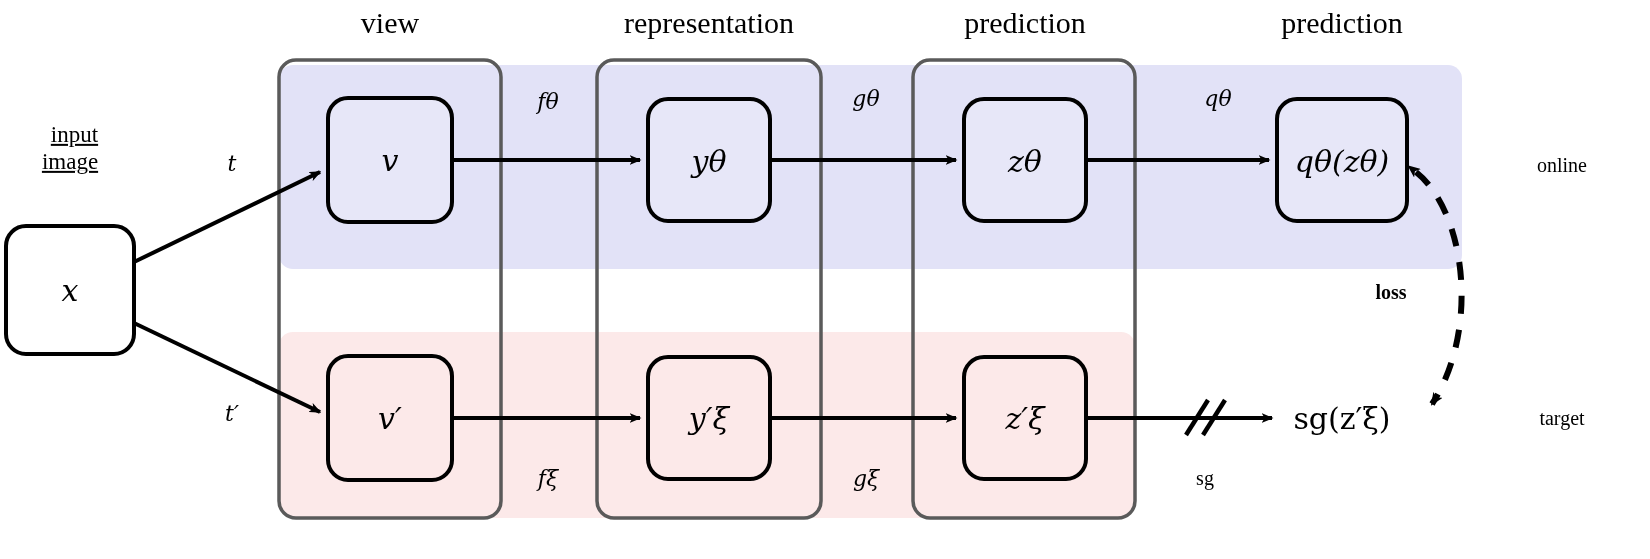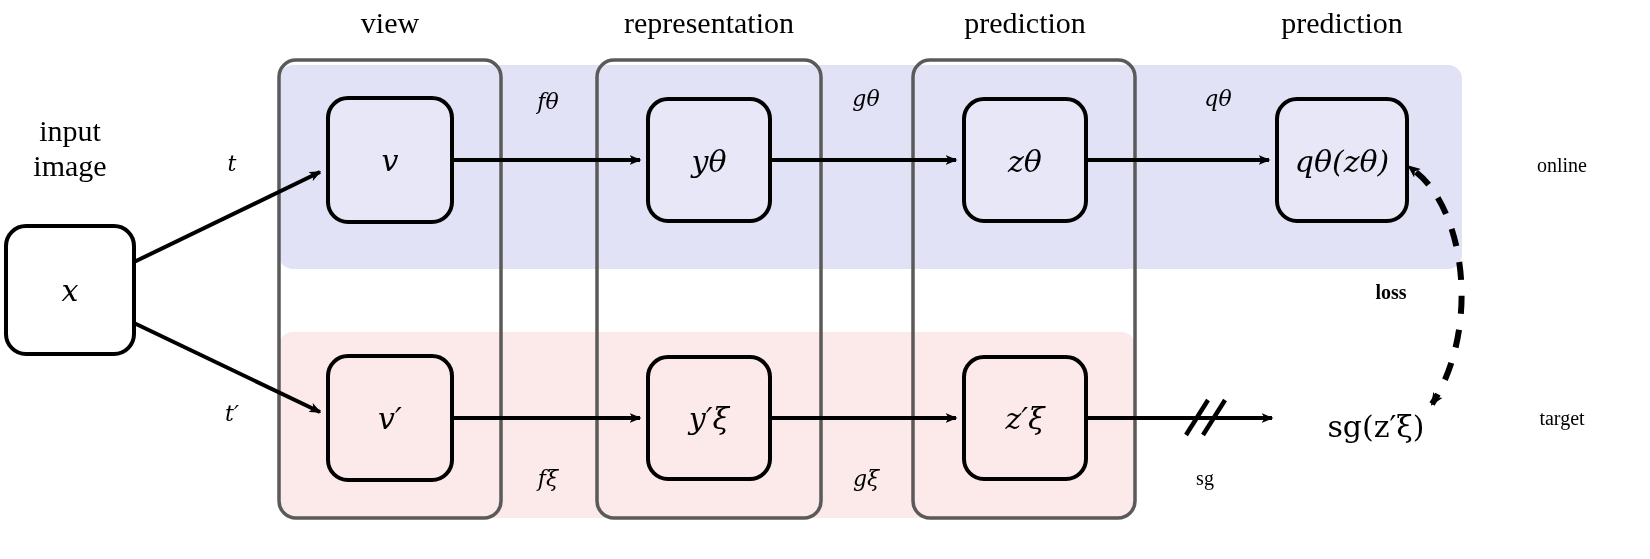--- a/index.html
+++ b/index.html
@@ -54,24 +54,25 @@
   .plain-lbl {
     position: absolute;
     transform: translate(-50%, -50%);
     font-size: 20px;
     white-space: nowrap;
     color: #000000;
   }
   .two-line {
     position: absolute;
     transform: translate(-50%, -50%);
-    font-size: 30px;
-    text-align: center;
+    font-size: 23px;
+    text-align: right;
     line-height: 1.18;
     color: #000000;
+    text-decoration: underline;
   }
 </style>
 </head>
 <body>
 
 <div id="diagram">
 
   <svg id="canvas" viewBox="0 0 1650 559" xmlns="http://www.w3.org/2000/svg">
     <defs>
       <marker id="ah" markerWidth="12" markerHeight="10" refX="10.5" refY="5" orient="auto" markerUnits="userSpaceOnUse">
@@ -176,21 +177,21 @@
 
   <div class="node-txt" style="left:70px; top:290px;">x</div>
   <div class="node-txt" style="left:390px; top:160px;">v</div>
   <div class="node-txt" style="left:709px; top:161px;">yθ</div>
   <div class="node-txt" style="left:1025px; top:161px;">zθ</div>
   <div class="node-txt" style="left:1342px; top:161px;">qθ(zθ)</div>
   <div class="node-txt" style="left:390px; top:418px;">v′</div>
   <div class="node-txt" style="left:709px; top:418px;text-align:center;">y′ξ</div>
   <div class="node-txt" style="left:1025px; top:418px;">z′ξ</div>
 
-  <div class="node-txt" style="left:1376px; top:418px; font-style:normal;margin-top:8px;">sg(z′ξ)</div>
+  <div class="node-txt" style="left:1342px; top:418px; font-style:normal;">sg(z′ξ)</div>
 
   <div class="edge-lbl" style="left:232px; top:163px;">t</div>
   <div class="edge-lbl" style="left:232px; top:413px;">t′</div>
   <div class="edge-lbl" style="left:548px; top:101px;">fθ</div>
   <div class="edge-lbl" style="left:548px; top:478px;">fξ</div>
   <div class="edge-lbl" style="left:866px; top:98px;">gθ</div>
   <div class="edge-lbl" style="left:866px; top:478px;">gξ</div>
   <div class="edge-lbl" style="left:1218px; top:98px;">qθ</div>
   <div class="plain-lbl" style="left:1205px; top:478px;">sg</div>
 

